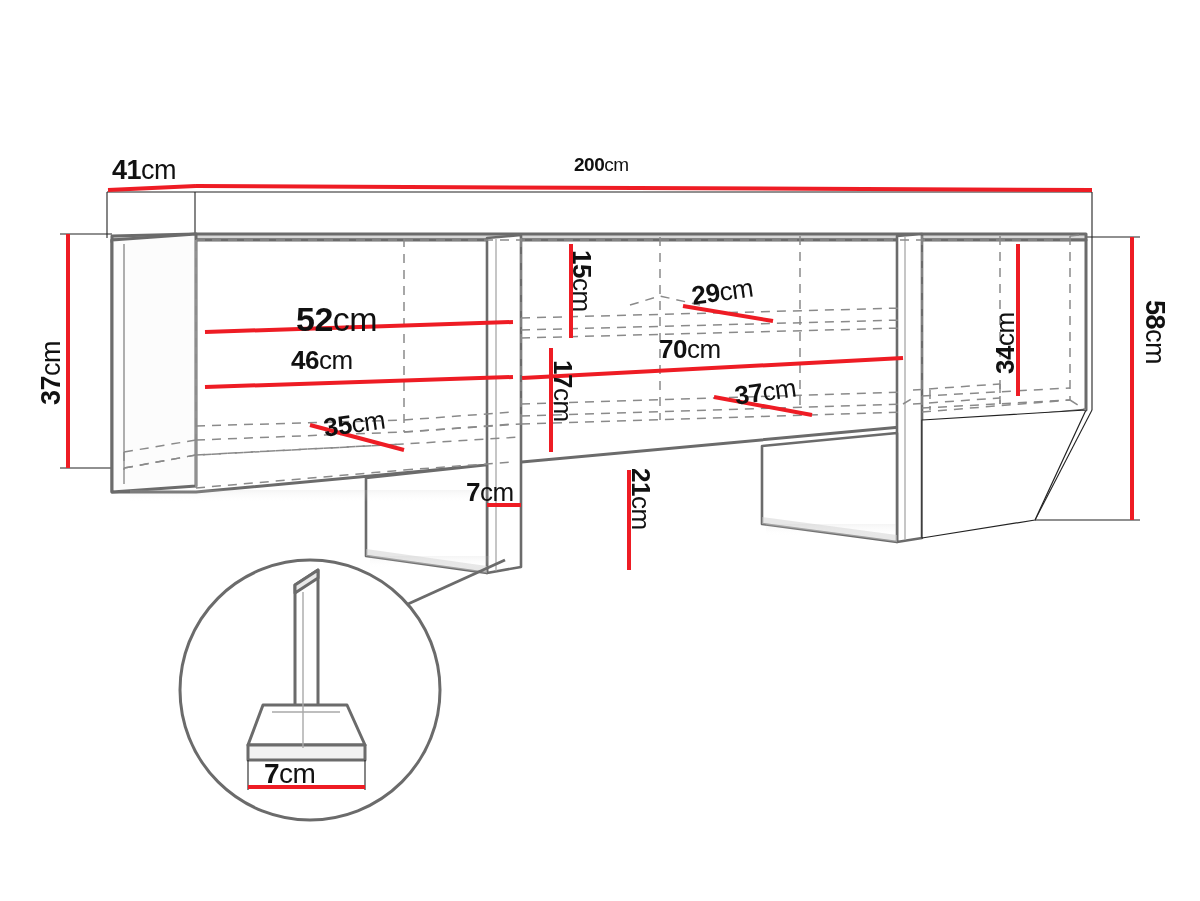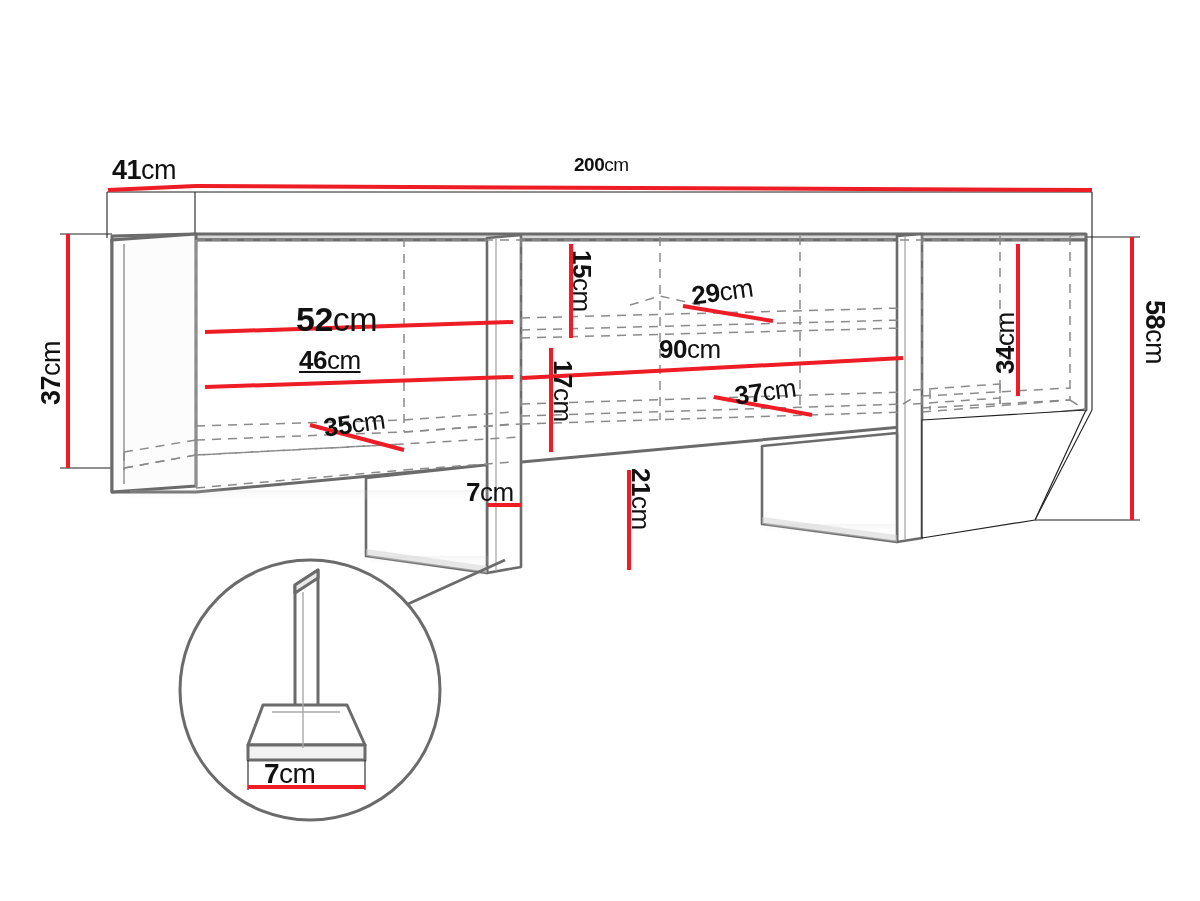--- a/index.html
+++ b/index.html
@@ -259,42 +259,42 @@
   </div>
 
   <div class="dim-label rot-90" style="left:1168px; top:300px; font-size:27px;">
     <span class="num">58</span><span class="unit">cm</span>
   </div>
 
   <div class="dim-label" style="left:296px; top:302px; font-size:34px;">
     <span class="num">52</span><span class="unit">cm</span>
   </div>
 
-  <div class="dim-label" style="left:299px; top:347px; font-size:26px;text-decoration:underline;">
+  <div class="dim-label" style="left:291px; top:347px; font-size:26px;">
     <span class="num">46</span><span class="unit">cm</span>
   </div>
 
   <div class="dim-label tilt-up" style="left:322px; top:415px; font-size:26px;">
     <span class="num">35</span><span class="unit">cm</span>
   </div>
 
   <div class="dim-label rot-90" style="left:595px; top:250px; font-size:26px;">
     <span class="num">15</span><span class="unit">cm</span>
   </div>
 
   <div class="dim-label rot-90" style="left:576px; top:360px; font-size:26px;">
     <span class="num">17</span><span class="unit">cm</span>
   </div>
 
   <div class="dim-label tilt-up" style="left:690px; top:283px; font-size:26px;">
     <span class="num">29</span><span class="unit">cm</span>
   </div>
 
   <div class="dim-label" style="left:659px; top:336px; font-size:26px;">
-    <span class="num">90</span><span class="unit">cm</span>
+    <span class="num">70</span><span class="unit">cm</span>
   </div>
 
   <div class="dim-label tilt-up" style="left:733px; top:383px; font-size:26px;">
     <span class="num">37</span><span class="unit">cm</span>
   </div>
 
   <div class="dim-label" style="left:466px; top:479px; font-size:26px;">
     <span class="num">7</span><span class="unit">cm</span>
   </div>
 

